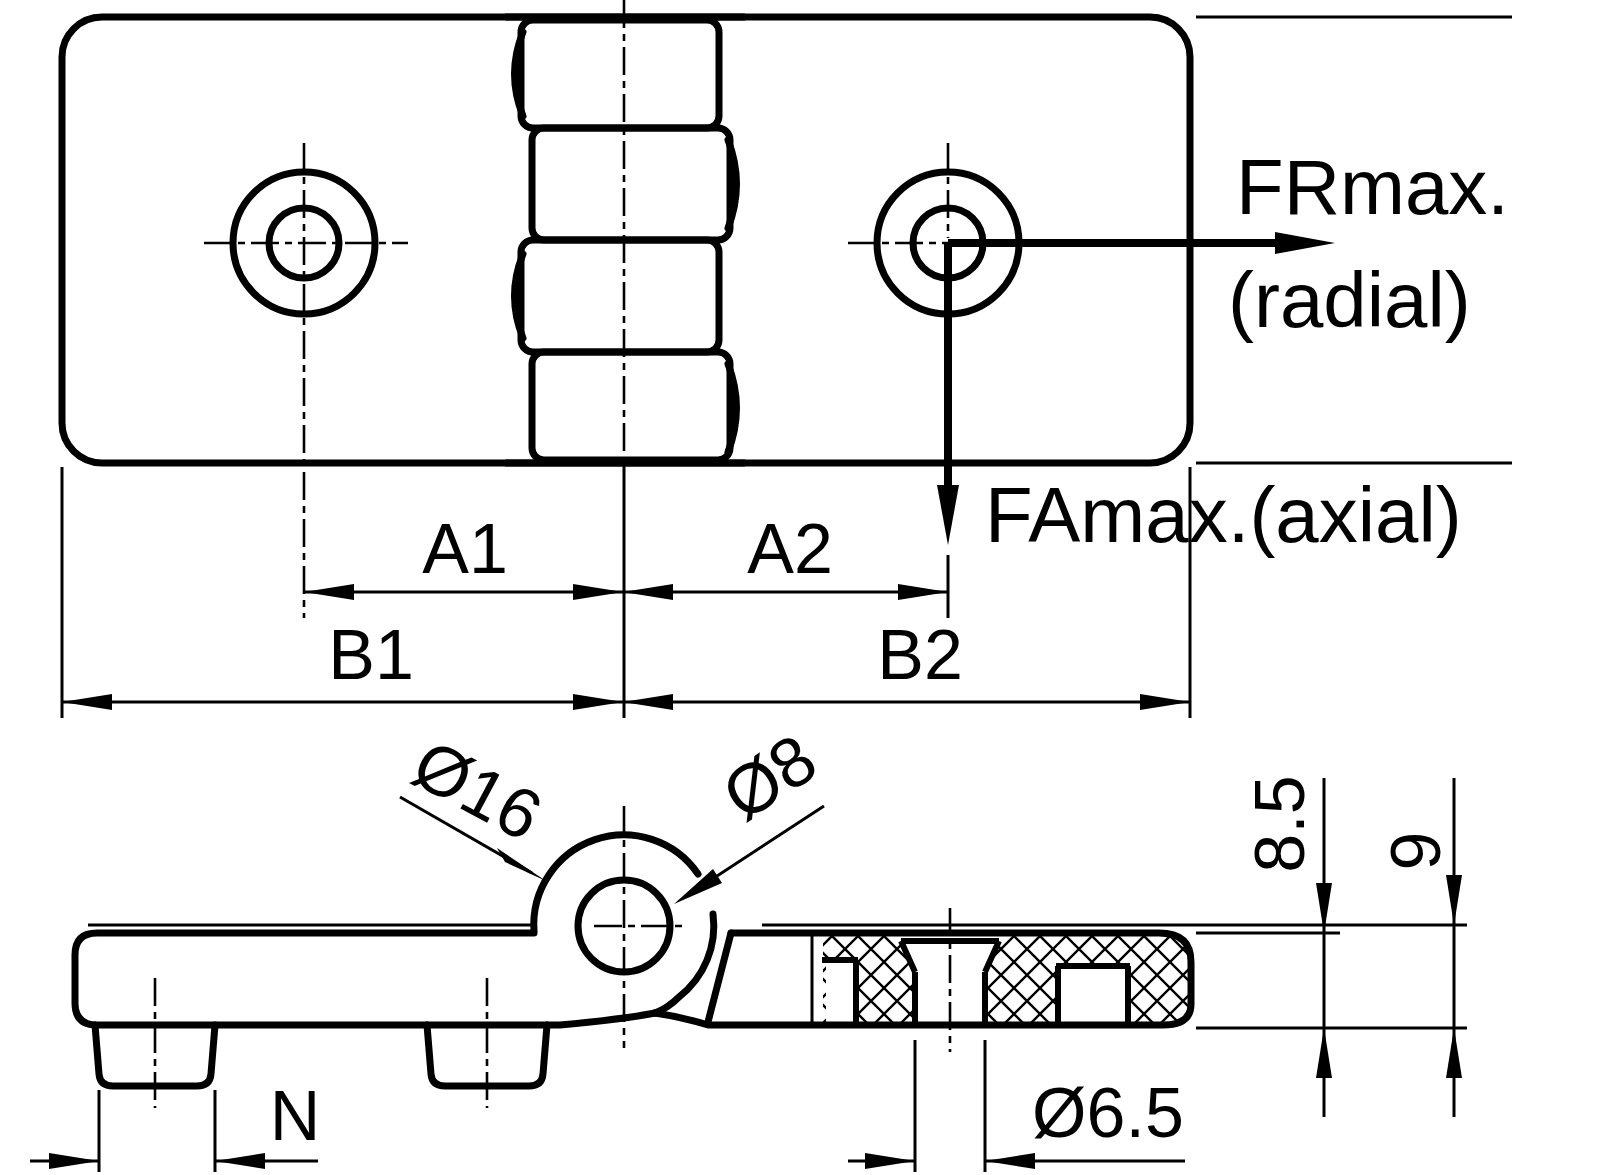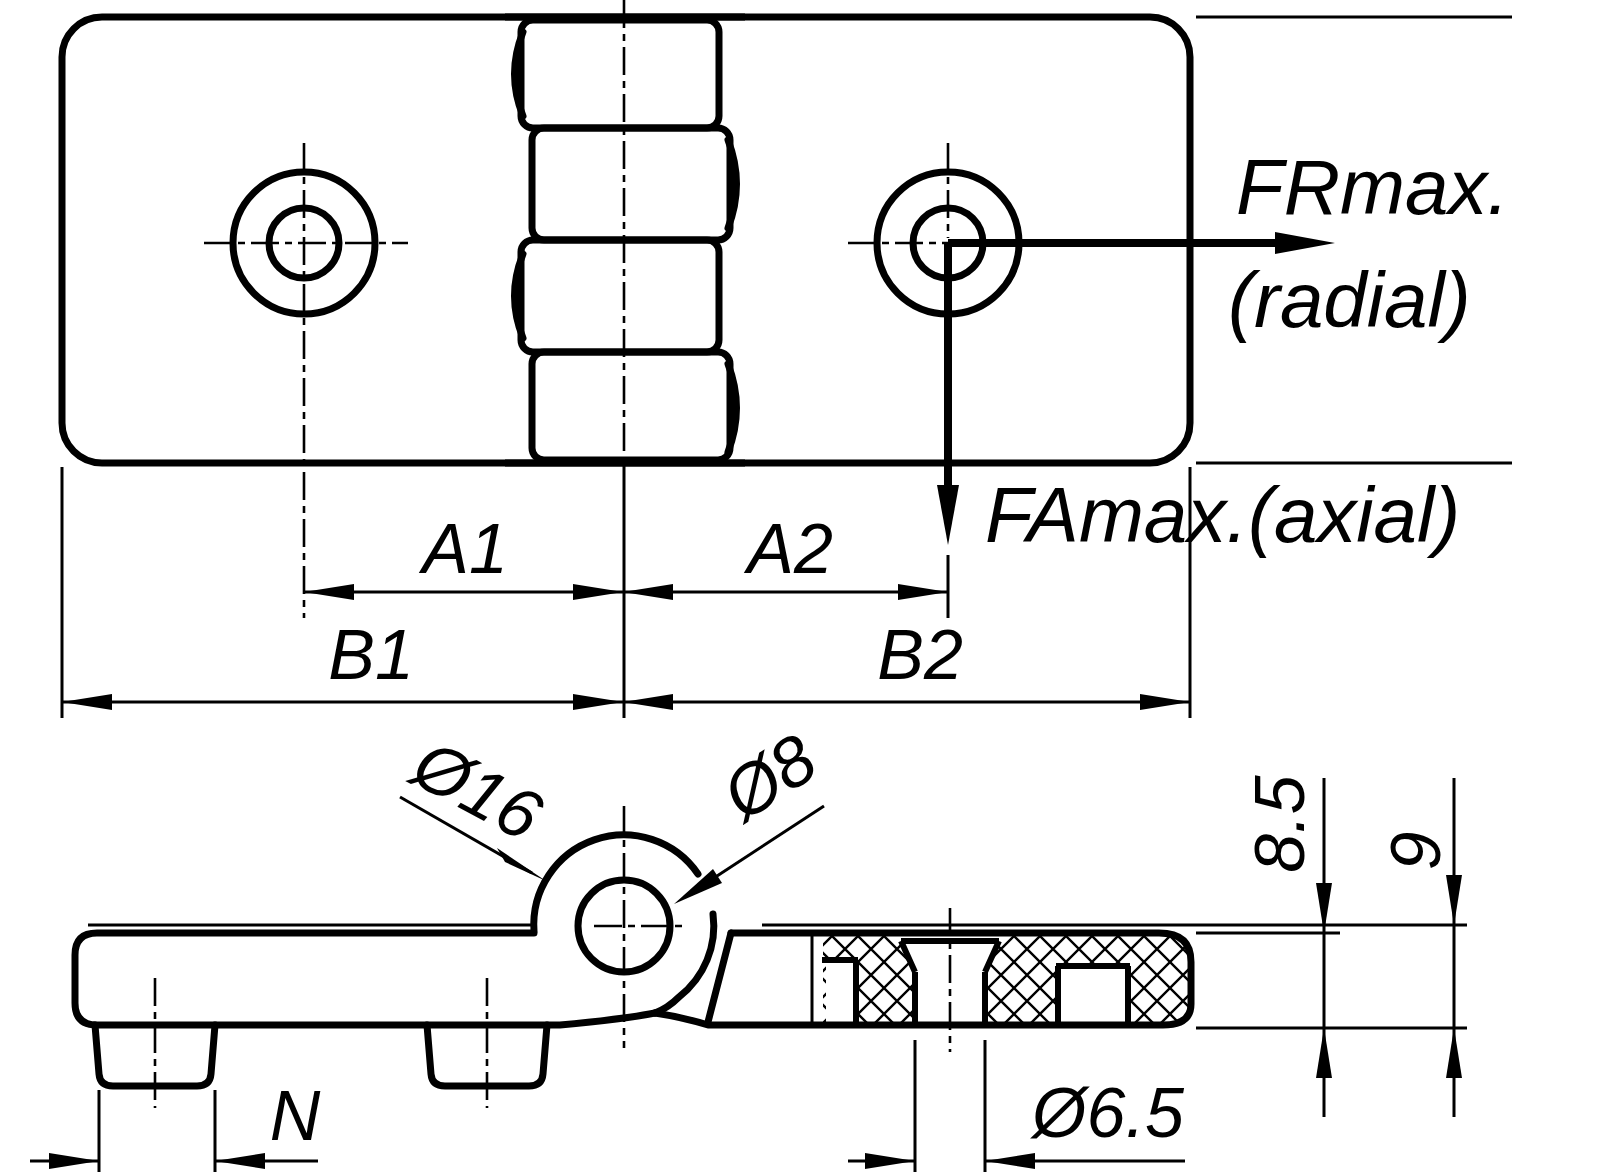--- a/index.html
+++ b/index.html
@@ -1,16 +1,16 @@
 <!DOCTYPE html>
 <html><head>
 <meta charset="utf-8">
 <style>
   html,body{margin:0;padding:0;background:#ffffff;}
-  .canvas{position:relative;width:1512px;height:1175px;background:#ffffff;overflow:hidden;font-style:italic;}
+  .canvas{position:relative;width:1512px;height:1175px;background:#ffffff;overflow:hidden;}
   svg{display:block;}
   .thick{stroke:#000;stroke-width:7;fill:none;stroke-linecap:round;stroke-linejoin:round;}
   .thick-sq{stroke:#000;stroke-width:7;fill:none;stroke-linecap:butt;}
   .thin{stroke:#000;stroke-width:3;fill:none;stroke-linecap:butt;}
   .cl{stroke:#000;stroke-width:2.6;fill:none;stroke-dasharray:28 6 7 6;}
   .arrow{fill:#000;stroke:none;}
   .whitefill{fill:#ffffff;}
   .dimtext{font-family:"Liberation Sans",sans-serif;font-size:70px;fill:#000;}
   .forcetext{font-family:"Liberation Sans",sans-serif;font-size:78px;fill:#000;}
   .mid{text-anchor:middle;}

